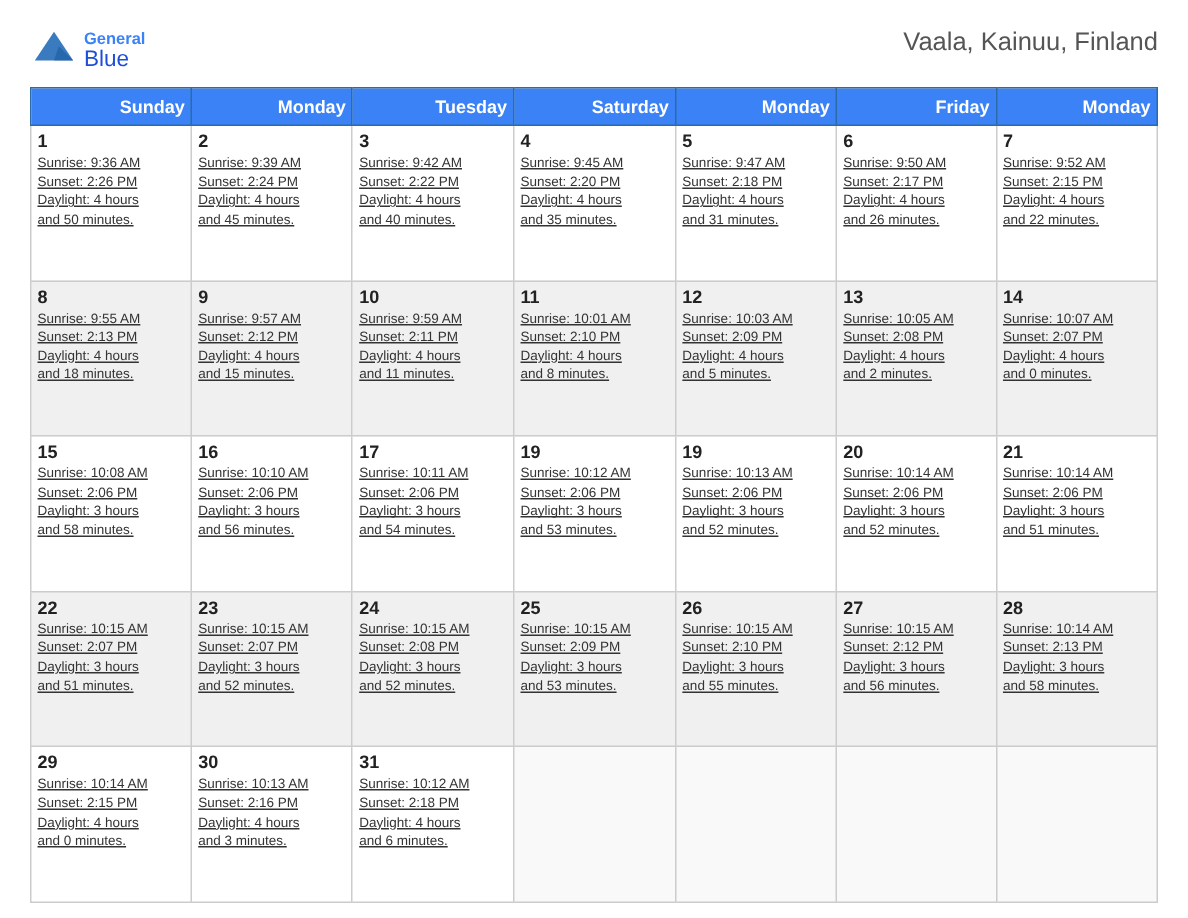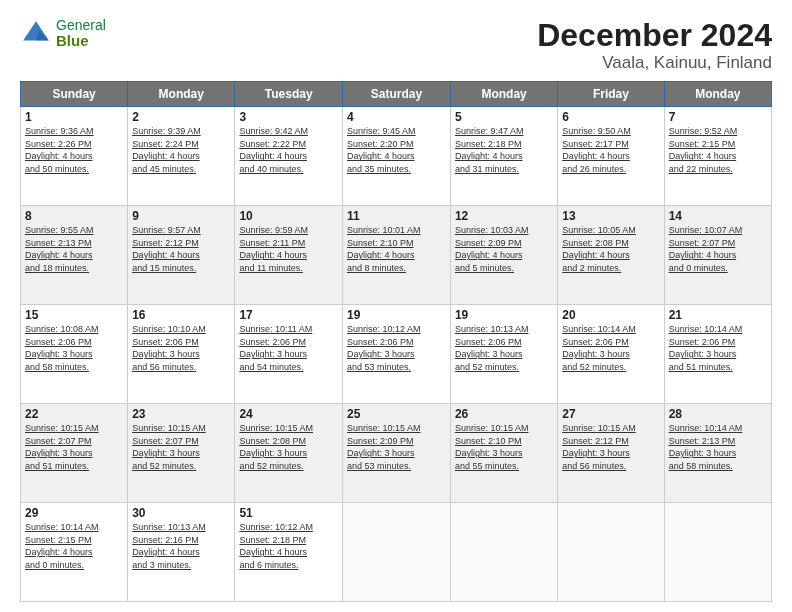--- a/index.html
+++ b/index.html
@@ -27,28 +27,28 @@
       display: flex;
       align-items: center;
       gap: 4px;
     }
     .logo-text {
       display: flex;
       flex-direction: column;
       line-height: 1.1;
     }
     .logo-general {
-      font-size: 14px;
-      font-weight: normal;
-      color: #15803d;
+      font-size: 11px;
+      font-weight: bold;
+      color: #3b82f6;
     }
     .logo-blue {
       font-size: 15px;
-      font-weight: bold;
-      color: #4d7c0f;
+      font-weight: normal;
+      color: #1d4ed8;
     }
     .logo-icon {
       width: 32px;
       height: 32px;
     }
     .title-block {
       text-align: right;
     }
     .month-title {
       font-size: 32px;
@@ -59,26 +59,26 @@
     .location {
       font-size: 17px;
       color: #555;
     }
     .calendar-table {
       width: 100%;
       border-collapse: collapse;
       flex: 1;
     }
     .calendar-table th {
-      background: #737373;
+      background: #3b82f6;
       color: #fff;
       font-size: 12px;
       font-weight: bold;
       padding: 5px 4px;
-      text-align: center;
+      text-align: right;
       border: 1px solid #2d6aa8;
     }
     .calendar-table td {
       border: 1px solid #ccc;
       vertical-align: top;
       padding: 3px 4px;
       width: 113px;
       background: #fff;
       font-size: 9.5px;
       color: #333;
@@ -113,21 +113,20 @@
       <svg class="logo-icon" viewBox="0 0 40 40">
         <polygon points="20,4 36,28 4,28" fill="#3a7abf"></polygon>
         <polygon points="24,16 36,28 20,28" fill="#1a5a9f" opacity="0.6"></polygon>
       </svg>
       <div class="logo-text">
         <span class="logo-general">General</span>
         <span class="logo-blue">Blue</span>
       </div>
     </div>
     <div class="title-block">
-      <div class="month-title">December 2024</div>
       <div class="location">Vaala, Kainuu, Finland</div>
     </div>
   </div>
 
   <table class="calendar-table">
     <thead>
       <tr>
       <th>Sunday</th>
           <th>Monday</th>
           <th>Tuesday</th>
@@ -261,21 +260,21 @@
         <tr>
           <td>
             <span class="day-num">29</span>
             <div class="day-detail">Sunrise: 10:14 AM<br>Sunset: 2:15 PM<br>Daylight: 4 hours<br>and 0 minutes.</div>
           </td>
           <td>
             <span class="day-num">30</span>
             <div class="day-detail">Sunrise: 10:13 AM<br>Sunset: 2:16 PM<br>Daylight: 4 hours<br>and 3 minutes.</div>
           </td>
           <td>
-            <span class="day-num">51</span>
+            <span class="day-num">31</span>
             <div class="day-detail">Sunrise: 10:12 AM<br>Sunset: 2:18 PM<br>Daylight: 4 hours<br>and 6 minutes.</div>
           </td>
           <td class="empty-cell"></td>
           <td class="empty-cell"></td>
           <td class="empty-cell"></td>
           <td class="empty-cell"></td>
         </tr>
       </tbody>
   </table>
 </div>

